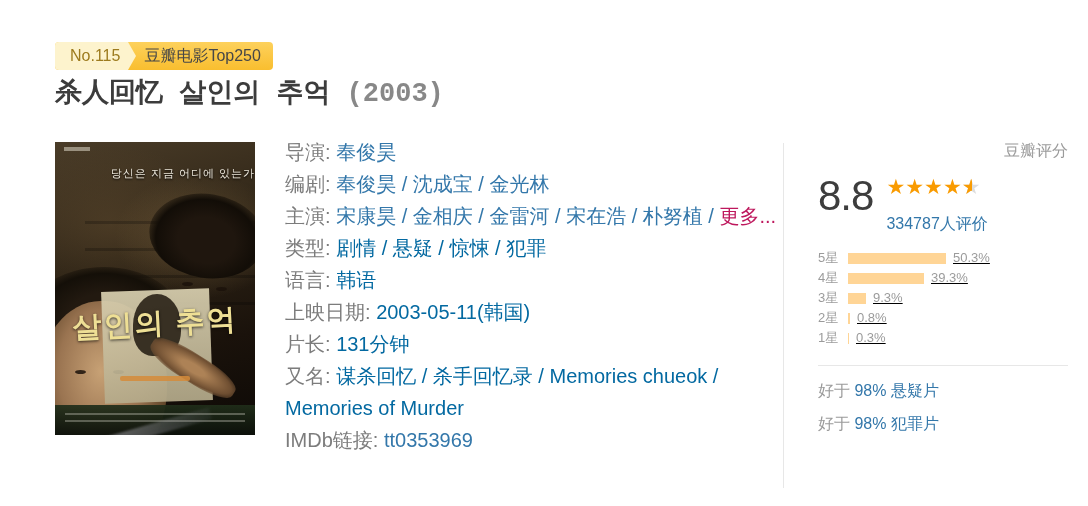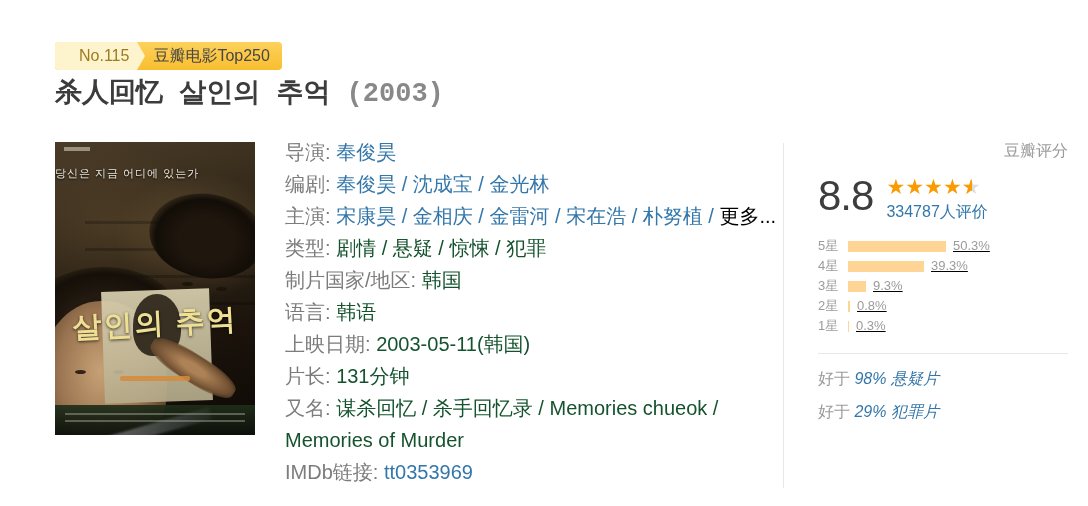--- a/index.html
+++ b/index.html
@@ -3,42 +3,42 @@
 <meta charset="utf-8">
 <style>
   * { box-sizing: border-box; margin: 0; padding: 0; }
   body { background:#fff; font-family:"Liberation Sans","DejaVu Sans",sans-serif; }
   .page { position:relative; width:1088px; height:506px; background:#fff; overflow:hidden; }
 
   
   .badge { position:absolute; left:55px; top:42px; display:flex; align-items:stretch; height:28px;
            border-radius:4px; overflow:hidden; font-size:16px; cursor:pointer;
            background:linear-gradient(180deg,#fdd15c,#f9be2f); }
-  .badge-no { background:#fdf3cd; color:#9d7b1e; line-height:28px; padding:0 8px 0 24px; }
+  .badge-no { background:#fdf3cd; color:#9d7b1e; line-height:28px; padding:0 8px 0 15px; }
   .badge-arrow { width:0; height:0; border-top:14px solid transparent; border-bottom:14px solid transparent;
                  border-left:8px solid #fdf3cd; }
   .badge-label { color:#474747; line-height:28px; padding:0 12px 0 8px; }
 
   
   .title { position:absolute; left:55px; top:74px; font-size:27px; font-weight:bold; color:#3c3c3c;font-family:Liberation Mono, monospace; }
   .title .year { color:#888; }
 
   
   .poster { position:absolute; left:55px; top:142px; width:200px; height:293px; overflow:hidden;
             background:#16100a; cursor:pointer; }
   .poster > div { position:absolute; }
   .p-bg { inset:0;
     background:
       radial-gradient(120px 90px at 72% 32%, rgba(125,100,62,.55), transparent 70%),
       radial-gradient(150px 110px at 28% 28%, rgba(95,74,46,.5), transparent 72%),
       linear-gradient(165deg,#4a3c28 0%, #2e2416 38%, #1a120b 70%, #0d0906 100%); }
   .p-shelf { left:30px; right:0; top:55px; height:110px; opacity:.5;
     background:repeating-linear-gradient(180deg, transparent 0 24px, rgba(0,0,0,.45) 24px 27px); }
   .p-toplogo { top:5px; left:9px; width:26px; height:4px; background:rgba(222,216,200,.55); filter:blur(.5px); }
-  .p-tagline { top:24px; left:0; width:100%; text-align:left; color:#ece7db; font-size:11px;
+  .p-tagline { top:24px; left:0; width:100%; text-align:right; color:#ece7db; font-size:11px;
                letter-spacing:1px; text-shadow:0 1px 2px #000; white-space:nowrap; }
   .p-hair-left { left:-26px; bottom:72px; width:150px; height:96px; border-radius:50%;
     background:radial-gradient(ellipse at 50% 55%, #221910 35%, #140f08 62%, transparent 78%); }
   .p-face-left { left:-16px; bottom:-34px; width:128px; height:168px; border-radius:48%;
     background:radial-gradient(ellipse at 48% 42%, #c7a175 0%, #9a7451 45%, #5e4428 74%, rgba(30,20,12,0) 96%); }
   .p-hair-right { right:-10px; top:52px; width:116px; height:84px; border-radius:50%;
     background:radial-gradient(ellipse at 50% 55%, #1f160e 35%, #120d07 62%, transparent 80%); transform:rotate(9deg); }
   .p-face-right { right:2px; top:86px; width:94px; height:126px; border-radius:48%; transform:rotate(8deg);
     background:radial-gradient(ellipse at 50% 40%, #b8916a 0%, #8d6a4a 48%, #54false3b26 75%, rgba(25,17,10,0) 96%); }
   .p-eye { width:11px; height:4px; background:#1b120b; border-radius:50%; opacity:.85; }
@@ -57,43 +57,43 @@
   .p-credit-line { position:absolute; left:5%; width:90%; height:2px; background:rgba(190,190,178,.4); }
   .p-streak { bottom:-2px; left:28px; width:130px; height:12px; transform:rotate(-16deg); filter:blur(1px);
     background:linear-gradient(90deg, rgba(195,195,205,.55), rgba(120,120,130,.1)); }
 
   
   .info { position:absolute; left:285px; top:136px; width:498px; font-size:20px; color:#111; }
   .info-line { line-height:32px; }
   .pl { color:#7c7c7c; }
   .part-link { color:#3377aa; text-decoration:none; cursor:pointer; }
   .part-sep { color:#3377aa; }
-  .part-plain { color:#14532d; }
-  .part-muted { color:#000000; }
+  .part-plain { color:#0369a1; }
+  .part-muted { color:#be185d; }
 
   
   .vdivider { position:absolute; left:783px; top:143px; width:1px; height:345px; background:#e7e7e7; }
   .rating { position:absolute; left:818px; top:141px; width:250px; }
   .r-header { font-size:16px; color:#9b9b9b;text-align:right; }
   .r-main { display:flex; align-items:flex-start; margin-top:13px; }
   .r-score { font-size:42px; line-height:42px; color:#3d3d3d; letter-spacing:-1px; }
   .r-right { margin-left:13px; padding-top:1px; }
   .stars { white-space:nowrap; }
   .star { position:relative; display:inline-block; color:#f99b01; font-size:21px; line-height:21px; }
   .star.half { color:#ddd; }
   .star.half .half-fill { position:absolute; left:0; top:0; width:55%; overflow:hidden; color:#f99b01; }
-  .r-votes { display:block; font-size:16px; color:#3377aa; margin-top:4px; text-decoration:none; cursor:pointer; }
+  .r-votes { display:block; font-size:16px; color:#3377aa; margin-top:16px; text-decoration:none; cursor:pointer; }
   .r-bars { margin-top:13px;text-decoration:underline; }
   .bar-row { height:20px; line-height:20px; font-size:13px; color:#9b9b9b; white-space:nowrap; }
   .bar-label { display:inline-block; width:30px; }
   .bar-fill { display:inline-block; height:11px; background:#ffd596; vertical-align:middle; margin-right:7px; }
   .r-div { border:none; border-top:1px solid #e7e7e7; margin:17px 0 8px; }
   .better-row { font-size:16px; line-height:33px; }
   .better-prefix { color:#9b9b9b; }
-  .better-link { color:#3377aa; text-decoration:none; cursor:pointer;font-style:italic; }
+  .better-link { color:#3377aa; text-decoration:none; cursor:pointer; }
 </style>
 </head>
 <body>
 
 <div class="page">
 
   <div class="badge">
     <span class="badge-no">No.115</span>
     <span class="badge-arrow"></span>
     <span class="badge-label">豆瓣电影Top250</span>
@@ -127,21 +127,20 @@
       <div class="p-credit-line" style="top:15px;"></div>
     </div>
     <div class="p-streak"></div>
   </div>
 
   <div class="info">
       <div class="info-line"><span class="pl">导演: </span><a class="part-link">奉俊昊</a></div>
       <div class="info-line"><span class="pl">编剧: </span><a class="part-link">奉俊昊</a><span class="part-sep"> / </span><a class="part-link">沈成宝</a><span class="part-sep"> / </span><a class="part-link">金光林</a></div>
       <div class="info-line"><span class="pl">主演: </span><a class="part-link">宋康昊</a><span class="part-sep"> / </span><a class="part-link">金相庆</a><span class="part-sep"> / </span><a class="part-link">金雷河</a><span class="part-sep"> / </span><a class="part-link">宋在浩</a><span class="part-sep"> / </span><a class="part-link">朴努植</a><span class="part-sep"> / </span><span class="part-muted">更多...</span></div>
       <div class="info-line"><span class="pl">类型: </span><span class="part-plain">剧情 / 悬疑 / 惊悚 / 犯罪</span></div>
-      <div class="info-line"><span class="pl">制片国家/地区: </span><span class="part-plain">韩国</span></div>
       <div class="info-line"><span class="pl">语言: </span><span class="part-plain">韩语</span></div>
       <div class="info-line"><span class="pl">上映日期: </span><span class="part-plain">2003-05-11(韩国)</span></div>
       <div class="info-line"><span class="pl">片长: </span><span class="part-plain">131分钟</span></div>
       <div class="info-line"><span class="pl">又名: </span><span class="part-plain">谋杀回忆 / 杀手回忆录 / Memories chueok / Memories of Murder</span></div>
       <div class="info-line"><span class="pl">IMDb链接: </span><a class="part-link">tt0353969</a></div>
     </div>
 
   <div class="vdivider"></div>
   <aside class="rating">
     <div class="r-header">豆瓣评分</div>
@@ -159,17 +158,17 @@
         <div class="bar-row"><span class="bar-label">2星</span><span class="bar-fill" style="width: 2px;"></span><span class="bar-pct">0.8%</span></div>
         <div class="bar-row"><span class="bar-label">1星</span><span class="bar-fill" style="width: 1px;"></span><span class="bar-pct">0.3%</span></div>
       </div>
     <hr class="r-div">
     <div class="better-row">
       <span class="better-prefix">好于</span>
       <a class="better-link">98% 悬疑片</a>
     </div>
     <div class="better-row">
       <span class="better-prefix">好于</span>
-      <a class="better-link">29% 犯罪片</a>
+      <a class="better-link">98% 犯罪片</a>
     </div>
   </aside>
 
 </div>
 
 </body></html>

